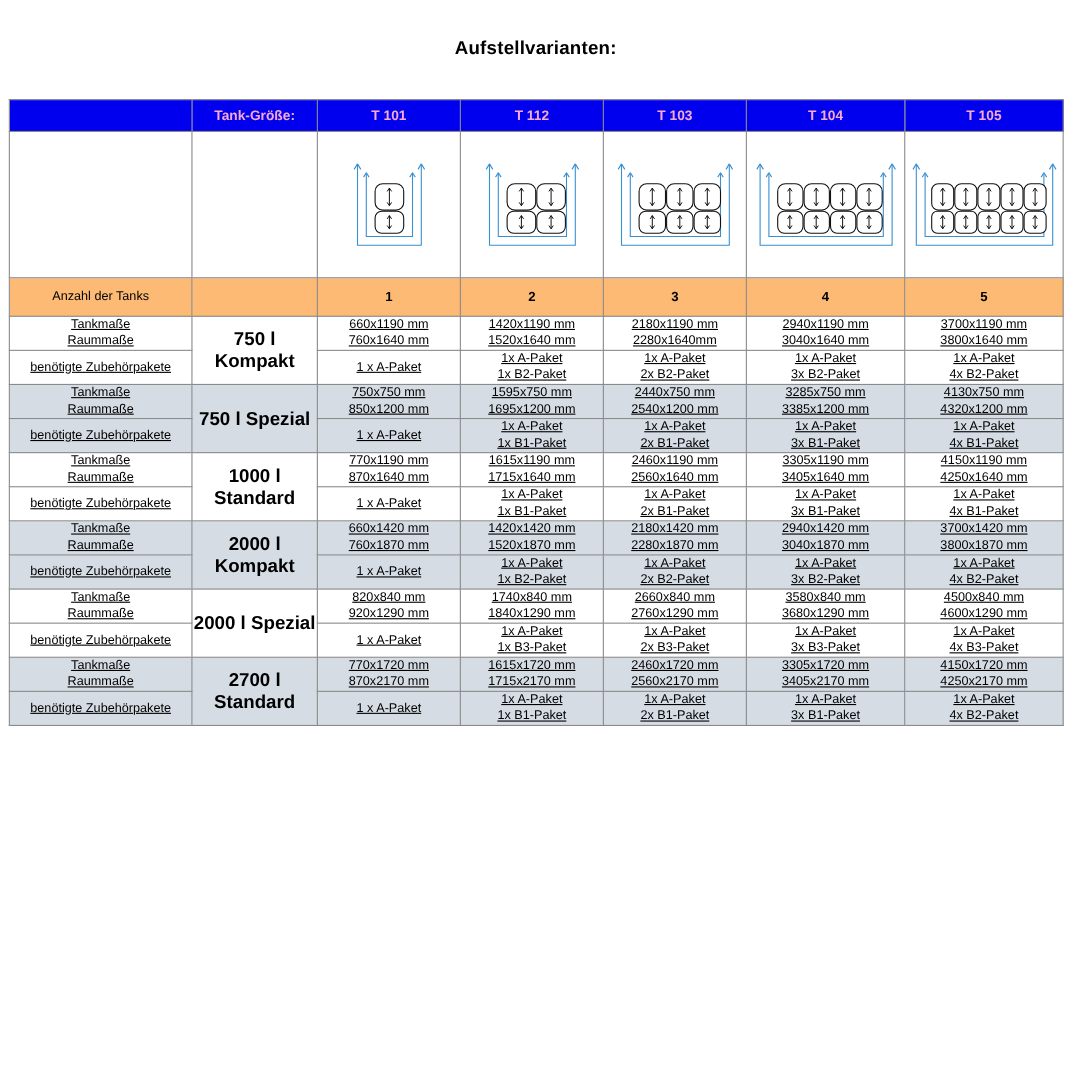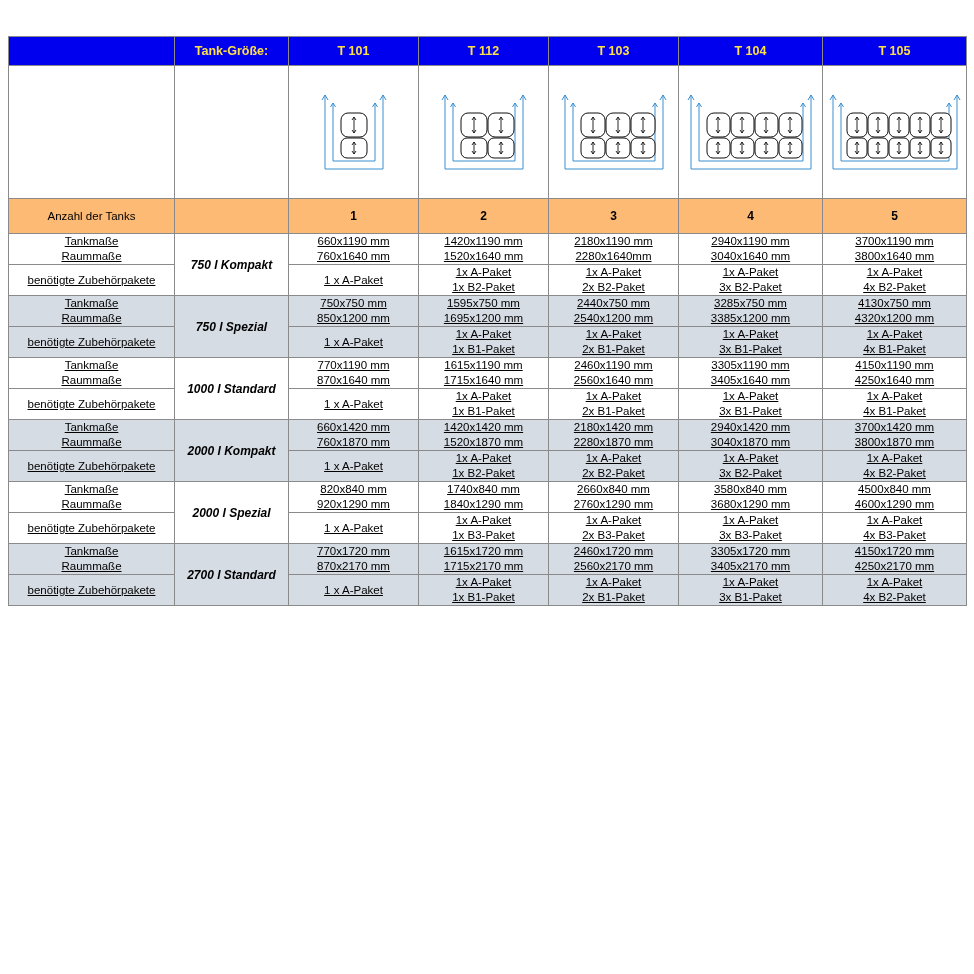--- a/index.html
+++ b/index.html
@@ -48,21 +48,21 @@
   col.c0 { width: 166px; }
   col.c1 { width: 114px; }
   col.c2 { width: 130px; }
   col.c3 { width: 130px; }
   col.c4 { width: 130px; }
   col.c5 { width: 144px; }
   col.c6 { width: 144px; }
 
   thead th {
     background: #0000ee;
-    color: #fde047;
+    color: #f9a8d4;
     font-weight: bold;
     font-size: 12.5px;
     height: 28px;
     border: 1px solid #8a8a8a;
   }
   thead th.blank {
     background: #0000ee;
   }
   .diagram-row td {
     height: 132px;
@@ -84,23 +84,22 @@
   }
   td.rowlabel {
     text-align: center;
     font-size: 11.5px;
     padding: 4px 3px;
     line-height: 15px;
     text-decoration: underline;
   }
   td.sizelabel {
     font-weight: bold;
-    font-size: 12px;
+    font-size: 17px;
     text-align: center;
-    font-style: italic;
   }
   td.datacell {
     font-size: 11.5px;
     line-height: 15px;
     padding: 4px 2px;
     text-decoration: underline;
   }
   tr.shade td {
     background: #d6dce4;
   }
@@ -113,20 +112,21 @@
   .diagram {
     display: block;
     margin: 0 auto;
   }
 </style>
 </head>
 <body>
 
 <div class="page">
 
+  <div class="title">Aufstellvarianten:</div>
 
   <div class="table-wrap">
     <table class="variants">
       <colgroup>
         <col class="c0">
           <col class="c1">
           <col class="c2">
           <col class="c3">
           <col class="c4">
           <col class="c5">

